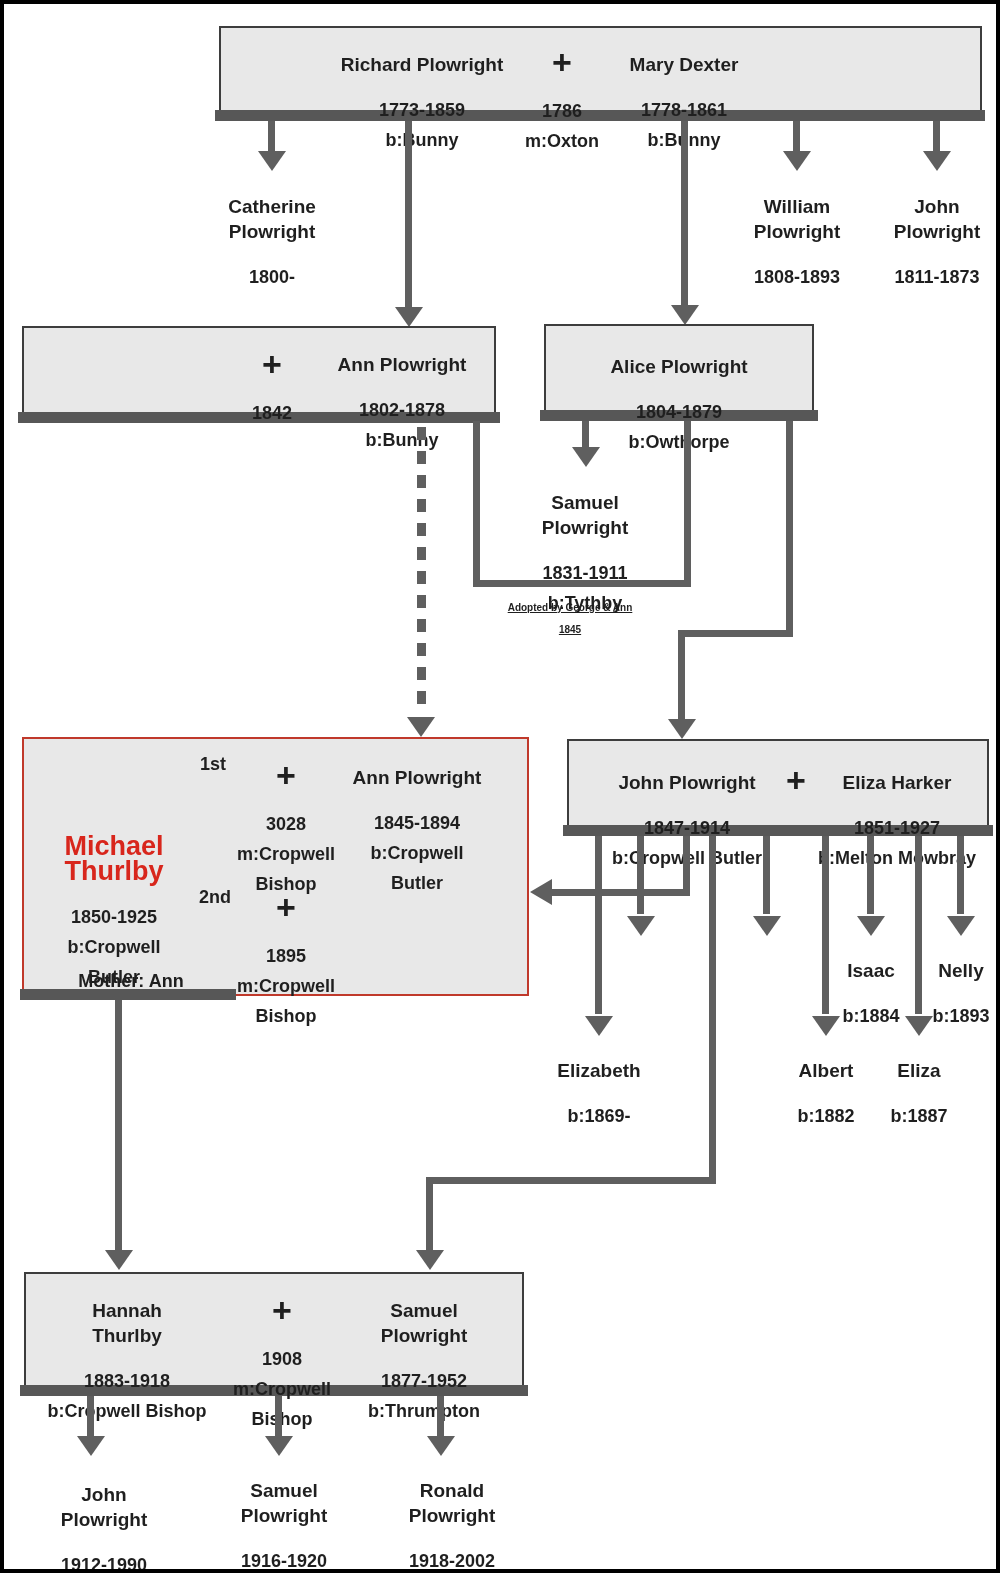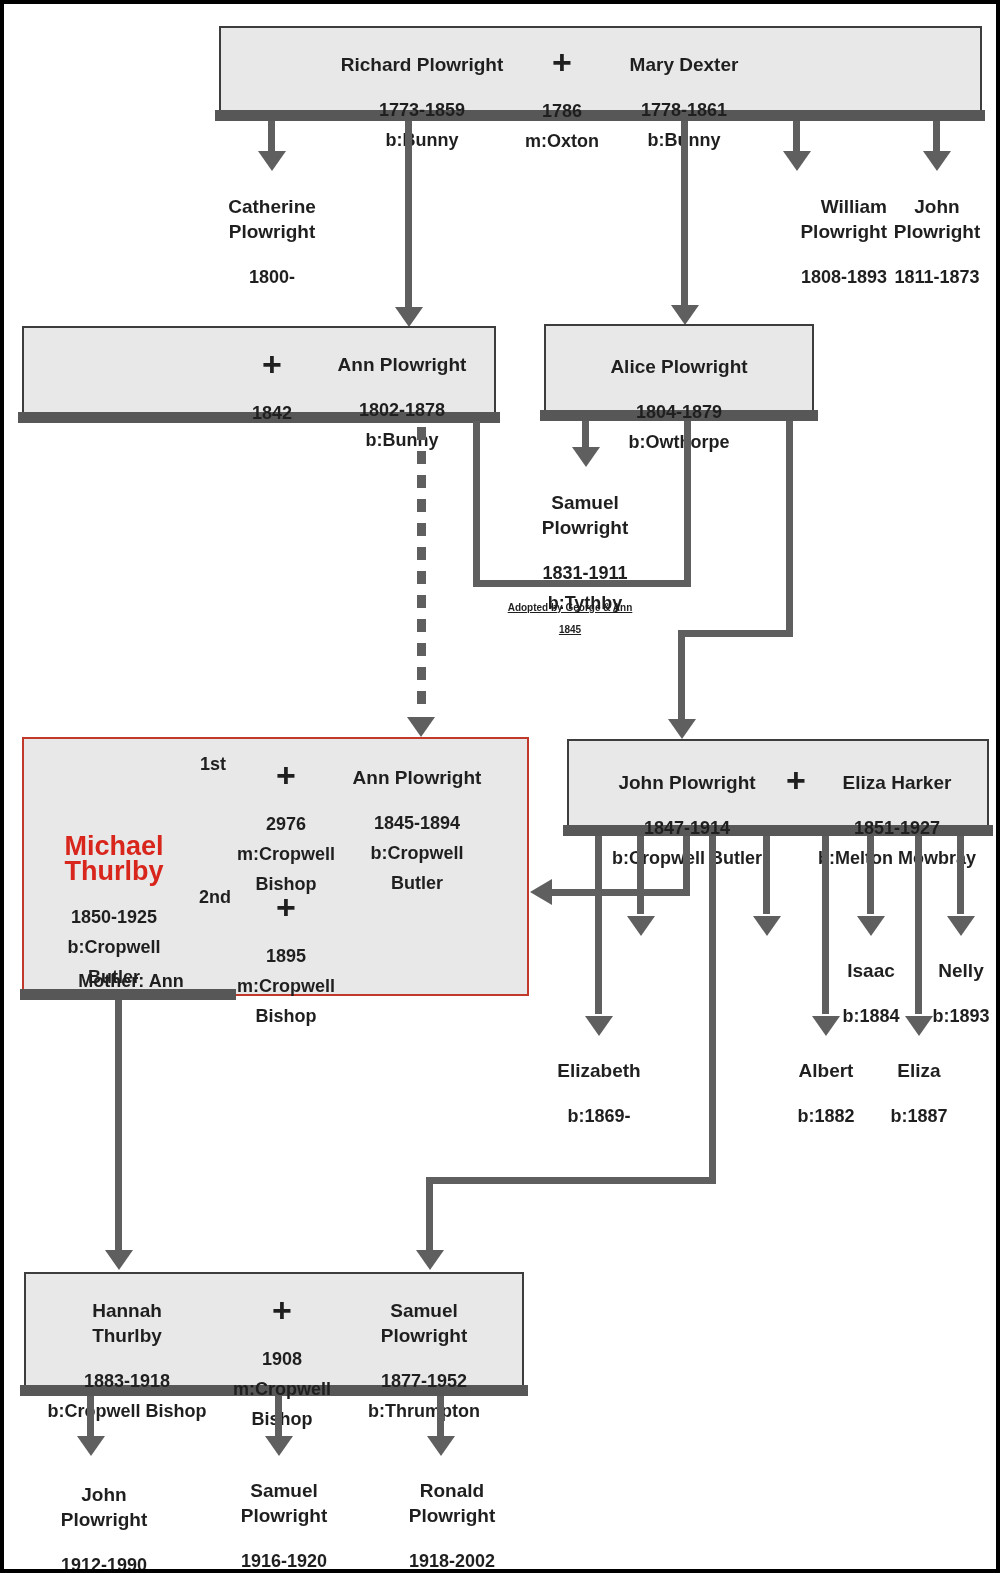--- a/index.html
+++ b/index.html
@@ -56,21 +56,21 @@
   <div class="v" style="left:789px;top:117px;height:30px;"></div>
   <div class="ad" style="left:779px;top:147px;"></div>
   <div class="v" style="left:929px;top:117px;height:30px;"></div>
   <div class="ad" style="left:919px;top:147px;"></div>
 
   <div class="lbl" style="left:268px;top:172px;width:180px;">
     <span class="nm">Catherine
 Plowright</span>
     <span class="dt">1800-</span>
   </div>
-  <div class="lbl" style="left:793px;top:172px;width:180px;text-align:right;">
+  <div class="lbl" style="left:793px;top:172px;width:180px;">
     <span class="nm">William
 Plowright</span>
     <span class="dt">1808-1893</span>
   </div>
   <div class="lbl" style="left:933px;top:172px;width:180px;">
     <span class="nm">John
 Plowright</span>
     <span class="dt">1811-1873</span>
   </div>
 
@@ -121,21 +121,21 @@
   <div class="bar" style="left:16px;top:985px;width:216px;"></div>
   <div class="lbl" style="left:110px;top:812px;width:200px;">
     <span class="nm red" style="font-size:27px;">Michael Thurlby</span>
     <span class="dt">1850-1925
 b:Cropwell
 Butler</span>
   </div>
   <div class="lbl dt" style="left:209px;top:745px;width:60px;">1st</div>
   <div class="lbl" style="left:282px;top:737px;width:130px;">
     <span class="plus">+</span>
-    <span class="dt">2976
+    <span class="dt">3028
 m:Cropwell
 Bishop</span>
   </div>
   <div class="lbl" style="left:413px;top:743px;width:200px;">
     <span class="nm">Ann Plowright</span>
     <span class="dt">1845-1894
 b:Cropwell
 Butler</span>
   </div>
   <div class="lbl dt" style="left:211px;top:878px;width:60px;">2nd</div>

